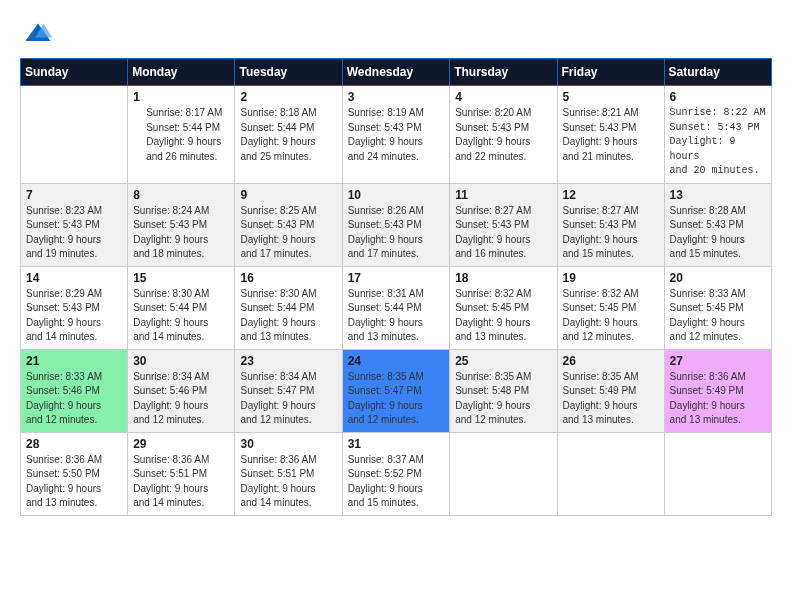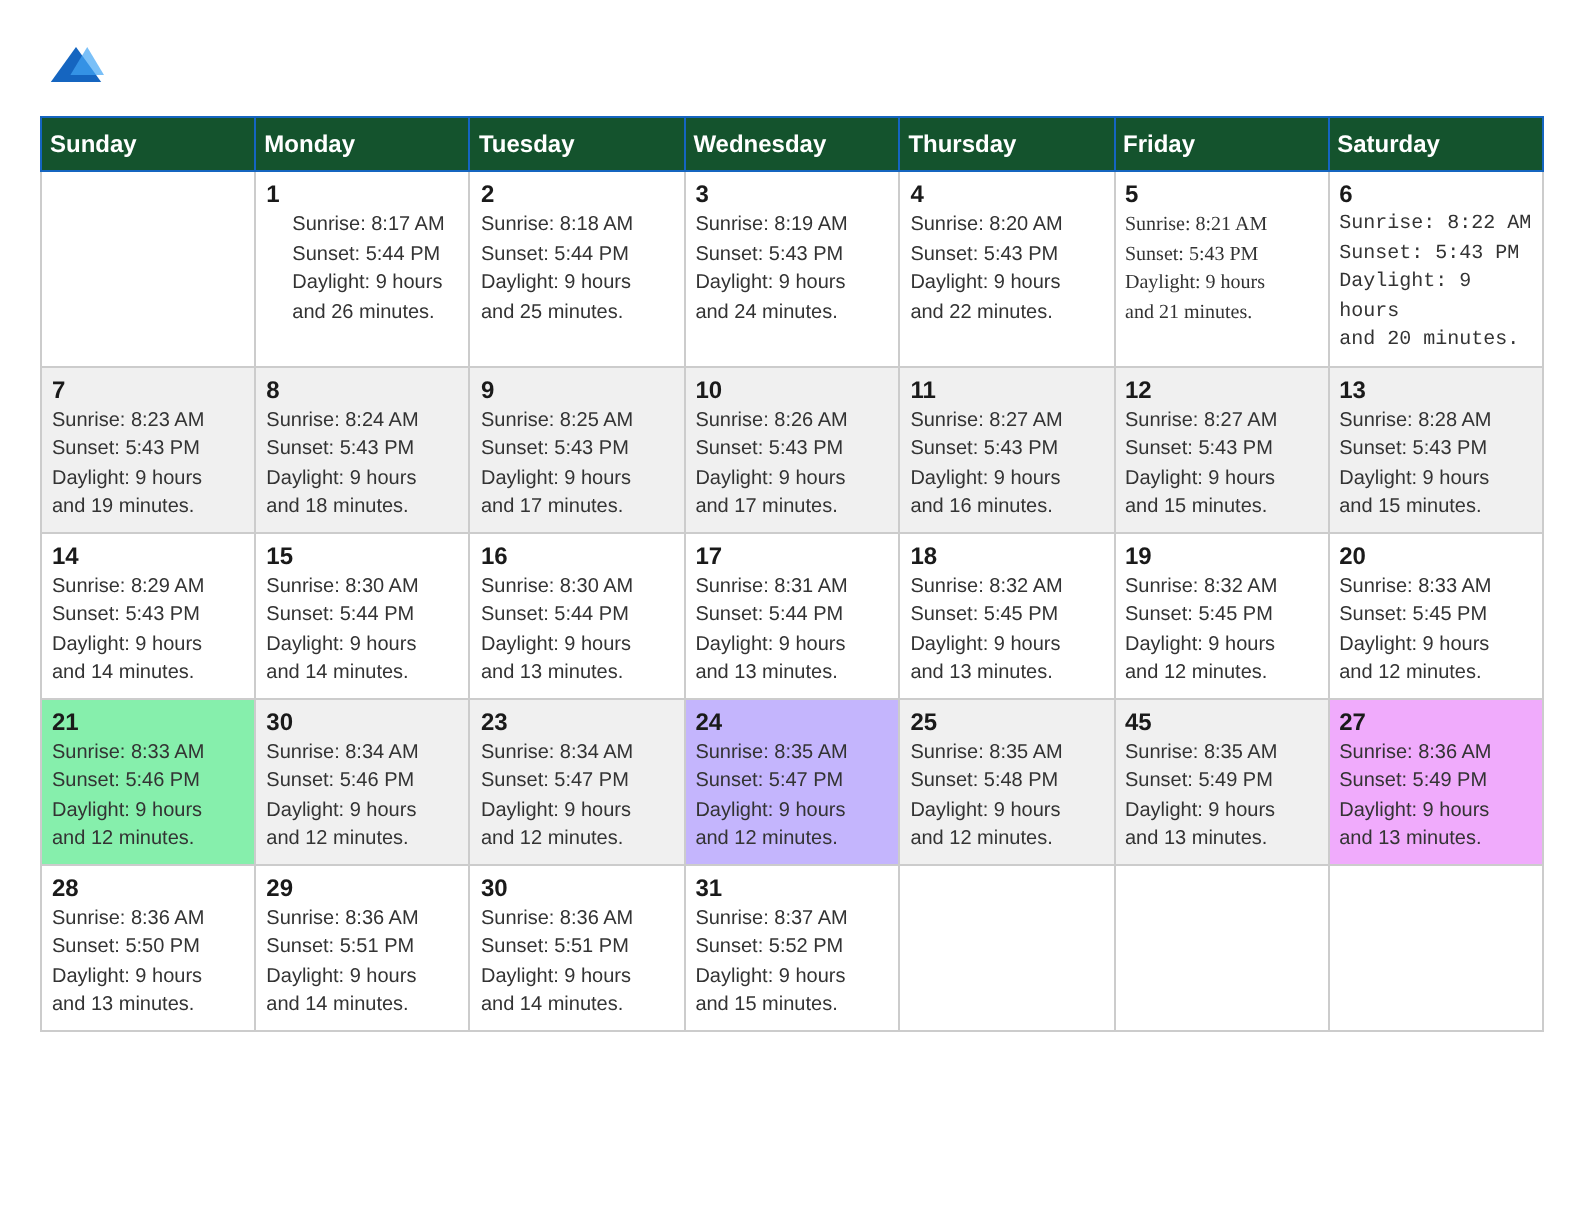--- a/index.html
+++ b/index.html
@@ -45,21 +45,21 @@
       font-size: 14px;
       color: #333;
       margin-bottom: 10px;
     }
     .calendar {
       width: 100%;
       border-collapse: collapse;
       font-size: 10.5px;
     }
     .calendar th {
-      background-color: #14532d;
+      background-color: #0f172a;
       color: #fff;
       padding: 6px 4px;
       text-align: left;
       font-size: 12px;
       font-weight: bold;
       border: 1px solid #1565C0;
     }
     .calendar td {
       border: 1px solid #ccc;
       vertical-align: top;
@@ -147,21 +147,21 @@
         </td>
         <td>
           <span class="day-num">4</span>
           <div class="day-info" style="white-space: pre-line;">Sunrise: 8:20 AM
 Sunset: 5:43 PM
 Daylight: 9 hours
 and 22 minutes.</div>
         </td>
         <td>
           <span class="day-num">5</span>
-          <div class="day-info" style="white-space: pre-line; font-family: Liberation Serif, serif;">Sunrise: 8:21 AM
+          <div class="day-info" style="white-space: pre-line;">Sunrise: 8:21 AM
 Sunset: 5:43 PM
 Daylight: 9 hours
 and 21 minutes.</div>
         </td>
         <td>
           <span class="day-num">6</span>
           <div class="day-info" style="white-space: pre-line; font-family: Liberation Mono, monospace;">Sunrise: 8:22 AM
 Sunset: 5:43 PM
 Daylight: 9 hours
 and 20 minutes.</div>
@@ -284,36 +284,36 @@
 Daylight: 9 hours
 and 12 minutes.</div>
         </td>
         <td style="background: rgb(240, 240, 240);">
           <span class="day-num">23</span>
           <div class="day-info" style="white-space: pre-line;">Sunrise: 8:34 AM
 Sunset: 5:47 PM
 Daylight: 9 hours
 and 12 minutes.</div>
         </td>
-        <td style="background: #c4b5fd;">
+        <td style="background: #3b82f6;">
           <span class="day-num">24</span>
           <div class="day-info" style="white-space: pre-line;">Sunrise: 8:35 AM
 Sunset: 5:47 PM
 Daylight: 9 hours
 and 12 minutes.</div>
         </td>
         <td style="background: rgb(240, 240, 240);">
           <span class="day-num">25</span>
           <div class="day-info" style="white-space: pre-line;">Sunrise: 8:35 AM
 Sunset: 5:48 PM
 Daylight: 9 hours
 and 12 minutes.</div>
         </td>
         <td style="background: rgb(240, 240, 240);">
-          <span class="day-num">45</span>
+          <span class="day-num">26</span>
           <div class="day-info" style="white-space: pre-line;">Sunrise: 8:35 AM
 Sunset: 5:49 PM
 Daylight: 9 hours
 and 13 minutes.</div>
         </td>
         <td style="background: #f0abfc;">
           <span class="day-num">27</span>
           <div class="day-info" style="white-space: pre-line;">Sunrise: 8:36 AM
 Sunset: 5:49 PM
 Daylight: 9 hours

